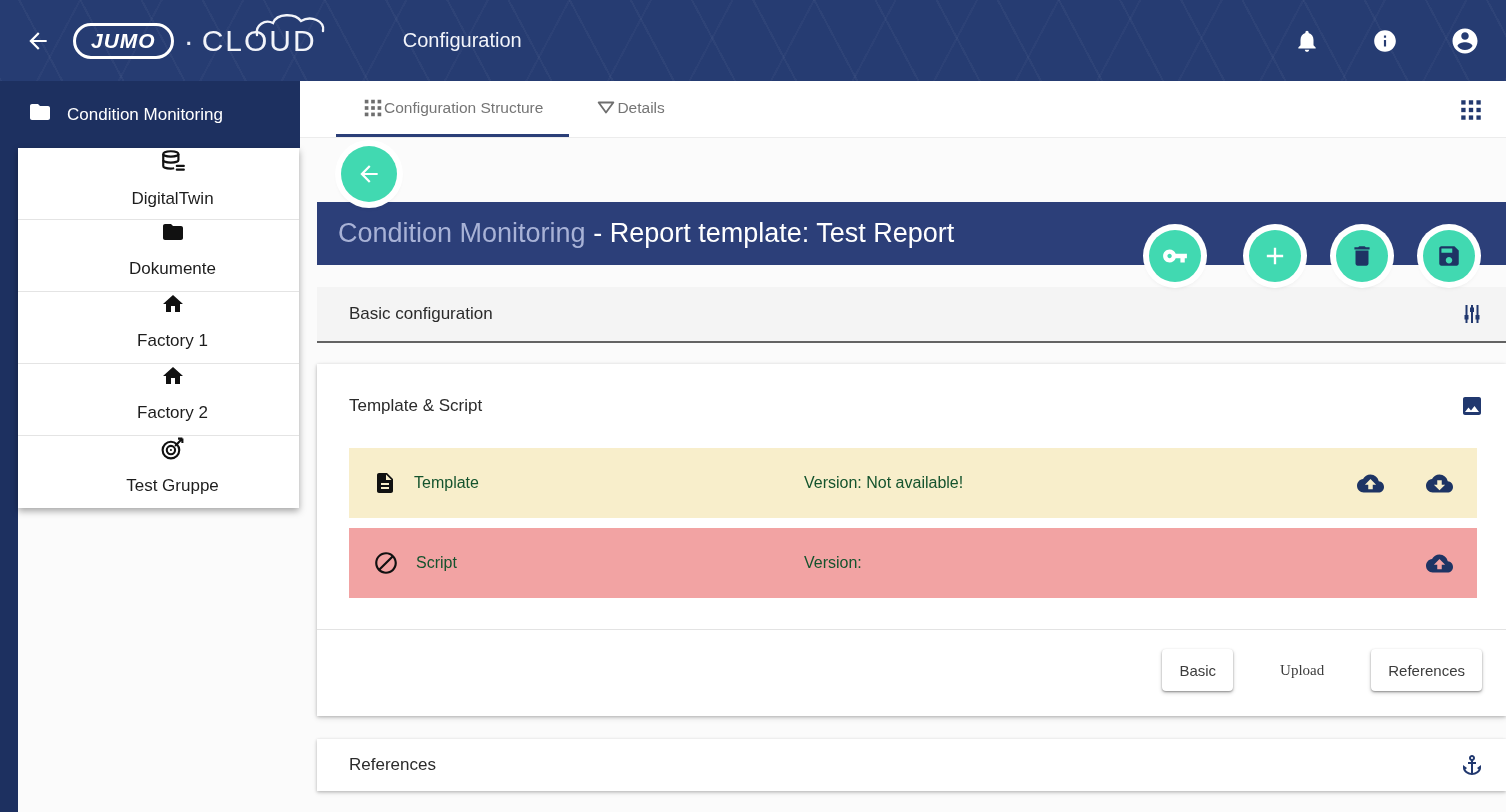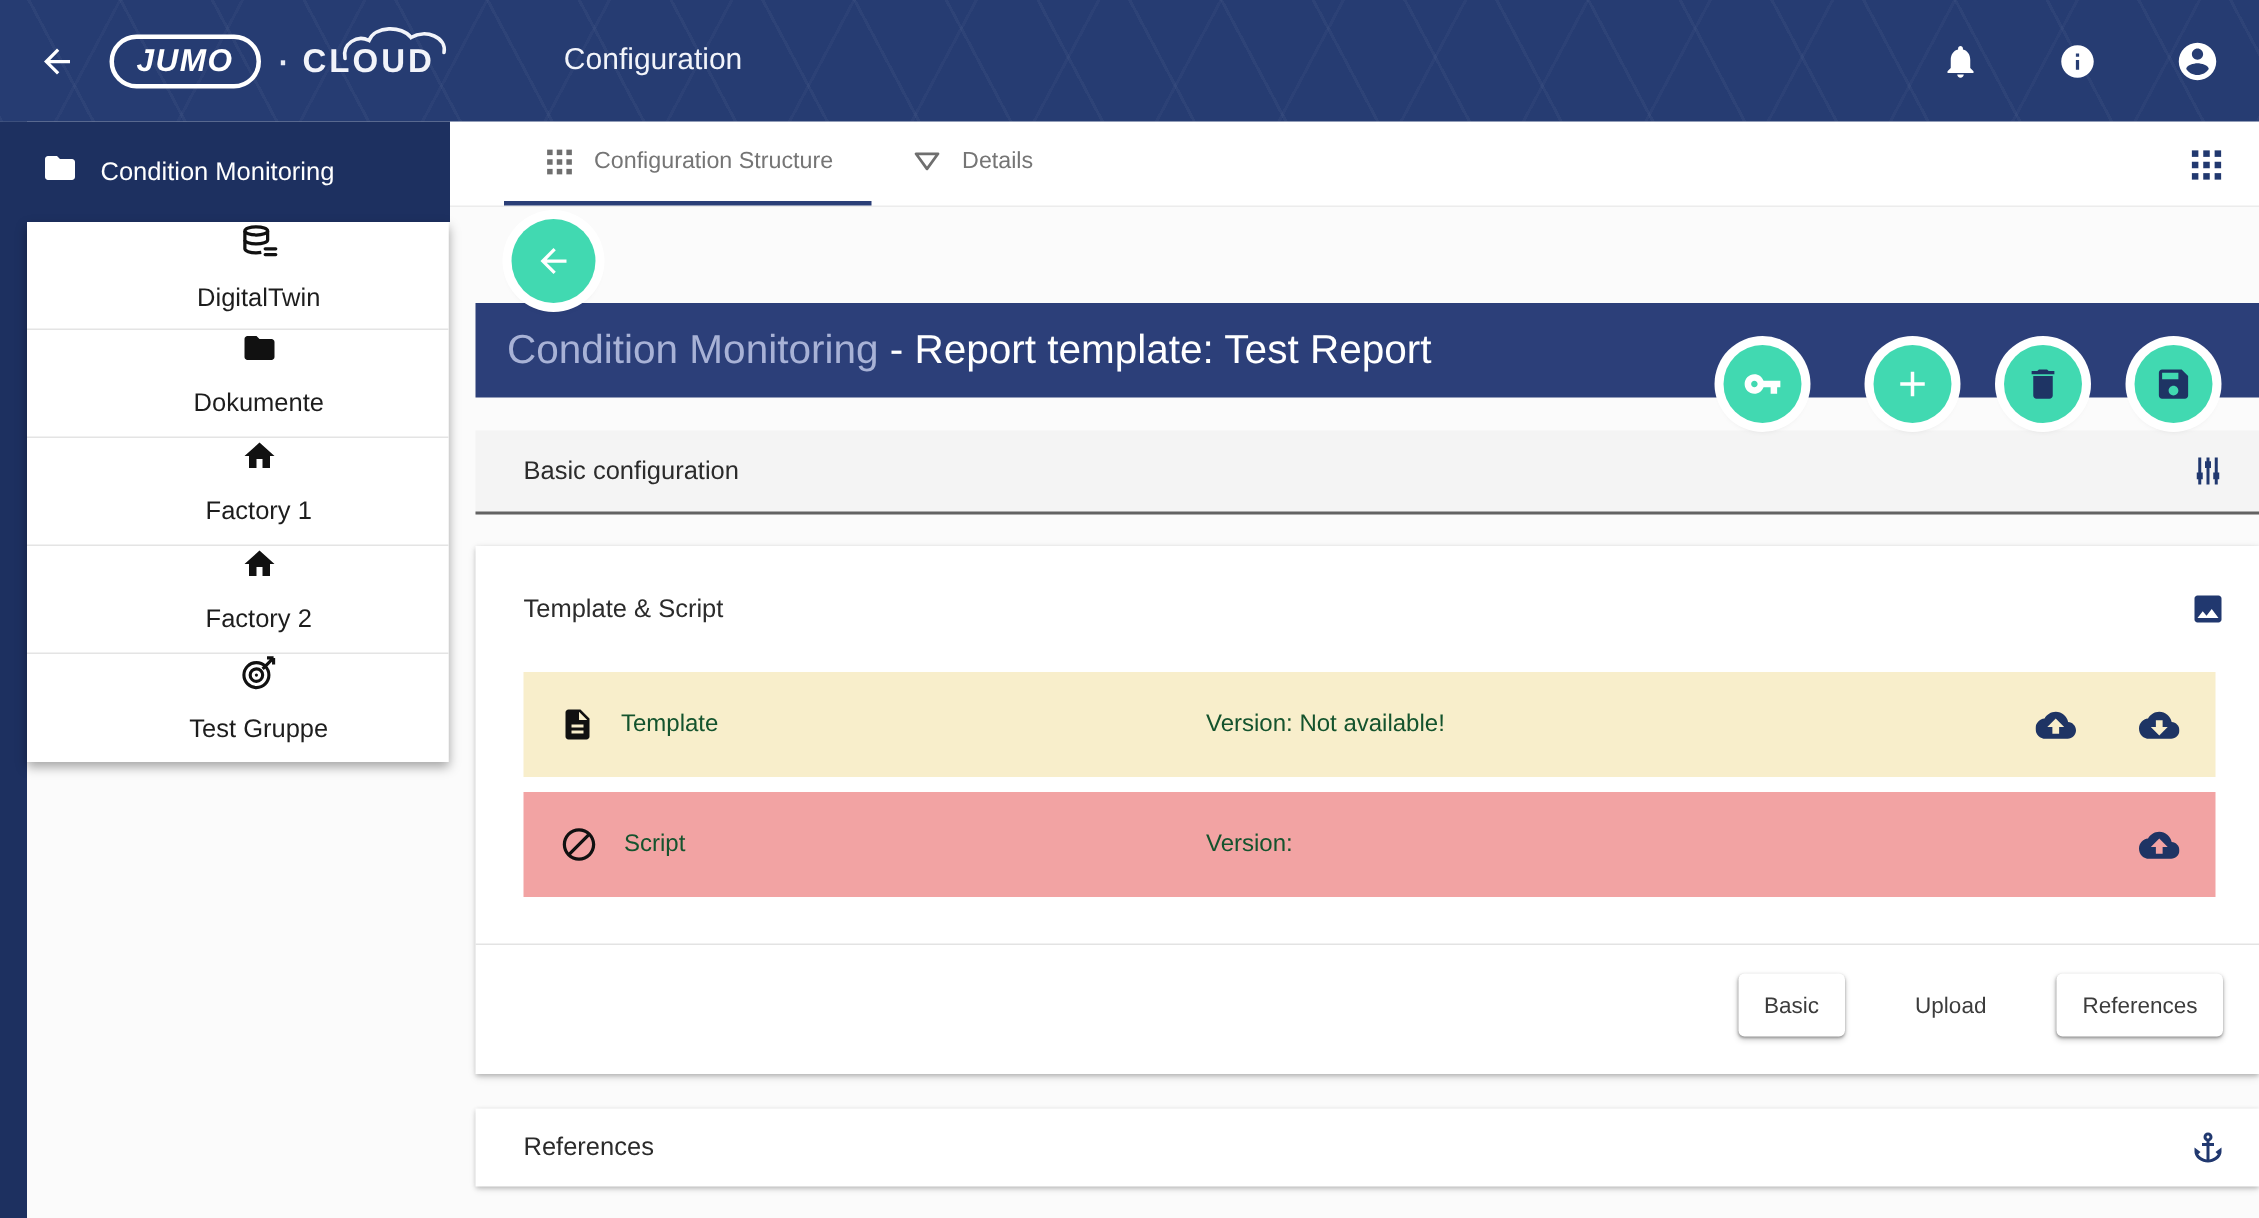--- a/index.html
+++ b/index.html
@@ -22,21 +22,21 @@
   }
   .icon-btn { background: none; border: none; color: inherit; cursor: pointer; display: flex; align-items: center; justify-content: center; padding: 0; }
   .topbar-back { margin-left: 25px; }
   .brand { display: flex; align-items: center; margin-left: 22px; }
   .jumo-pill {
     display: inline-flex; align-items: center; justify-content: center;
     border: 3px solid #fff; border-radius: 22px; padding: 3px 15px;
     font-weight: bold; font-style: italic; font-size: 21px; letter-spacing: 1px; color: #fff;
   }
   .brand-dot { font-size: 30px; margin: 0 8px 0 10px; color: #e8ebf5; }
-  .cloud-word { position: relative; font-size: 22px; font-weight: 700; letter-spacing: 2px; color: #f2f4fa; padding-right: 10px; }
+  .cloud-word { position: relative; font-size: 30px; font-weight: 400; letter-spacing: 2px; color: #f2f4fa; padding-right: 10px; }
   .cloud-word svg { position: absolute; top: -13px; right: -4px; }
   .page-title { margin-left: 76px; font-size: 20px; font-weight: 400; color: #f2f4fa; }
   .topbar-actions { margin-left: auto; display: flex; align-items: center; gap: 52px; margin-right: 26px; }
 
   
   .sidebar { position: absolute; left: 0; top: 81px; width: 300px; bottom: 0; z-index: 10; }
   .sidebar::before { content: ""; position: absolute; left: 0; top: 0; width: 18px; height: 100%; background: #1d3060; }
   .sidebar-header {
     position: relative; height: 67px; background: #1d3060; color: #fff;
     display: flex; align-items: center; gap: 15px; padding-left: 28px; font-size: 17px; cursor: pointer;
@@ -52,21 +52,21 @@
   .side-item:last-child { border-bottom: none; }
   .side-item .icn { color: #111; display: flex; }
 
   
   .main { position: absolute; left: 300px; top: 81px; width: 1206px; bottom: 0; background: #fbfbfb; }
   .tabbar {
     position: absolute; left: 0; top: 0; right: 0; height: 57px; background: #fff;
     border-bottom: 1px solid #ececec; display: flex; align-items: stretch; padding-left: 36px;
   }
   .tab {
-    display: flex; align-items: center; gap: 12px; padding: 0 26px;
+    display: flex; align-items: center; padding: 0 26px;
     color: #757575; font-size: 15.5px; cursor: pointer; border-bottom: 3px solid transparent;
   }
   .tab.active { border-bottom-color: #2b3f78; }
   .tab .icn { display: flex; color: #6f6f6f; }
   .apps-right { position: absolute; right: 22px; top: 16px; color: #21386f; }
 
   .content { position: absolute; left: 0; top: 57px; right: 0; bottom: 0; background: #fbfbfb; overflow: hidden; }
 
   .fab {
     position: absolute; border-radius: 50%; background: #41d9b1; border: none; cursor: pointer;
@@ -114,21 +114,21 @@
   .file-row .row-actions { position: absolute; right: 24px; display: flex; gap: 42px; align-items: center; }
   .row-actions .icon-btn { color: #1e3464; }
 
   .card-divider { margin-top: 31px; border-top: 1px solid #e3e3e3; }
   .card-actions { margin-top: 19px; display: flex; justify-content: flex-end; align-items: flex-start; gap: 30px; padding-right: 24px; height: 43px; }
   .btn {
     height: 42px; padding: 0 17px; background: #fff; border: none; border-radius: 4px;
     font-size: 15px; color: #3c3c3c; font-family: inherit; cursor: pointer;
     box-shadow: 0 1px 2px rgba(0,0,0,0.35), 0 2px 4px rgba(0,0,0,0.18);
   }
-  .btn.flat { box-shadow: none; }
+  .btn.flat { box-shadow: none; font-family: Liberation Serif, serif; }
 </style>
 </head>
 <body>
 
 <header class="topbar">
   <button class="icon-btn topbar-back">
     <svg viewBox="0 0 24 24" width="26" height="26" fill="currentColor">
         <path d="M20 11H7.83l5.59-5.59L12 4l-8 8 8 8 1.41-1.41L7.83 13H20v-2z"></path>
       </svg>
   </button>

